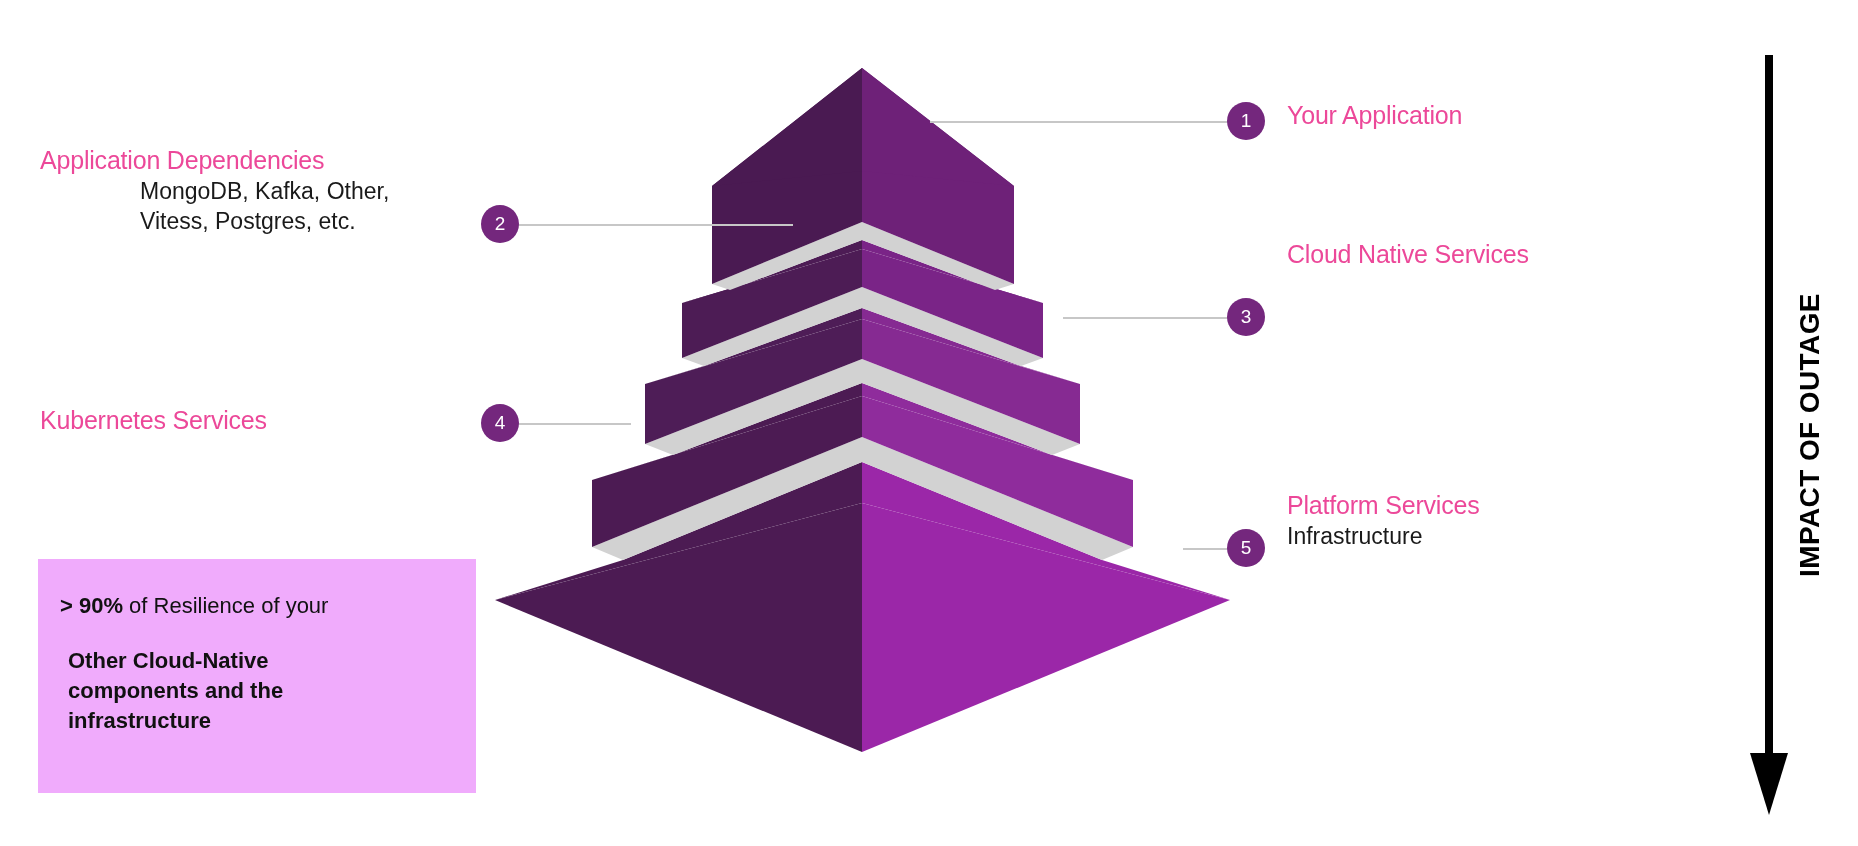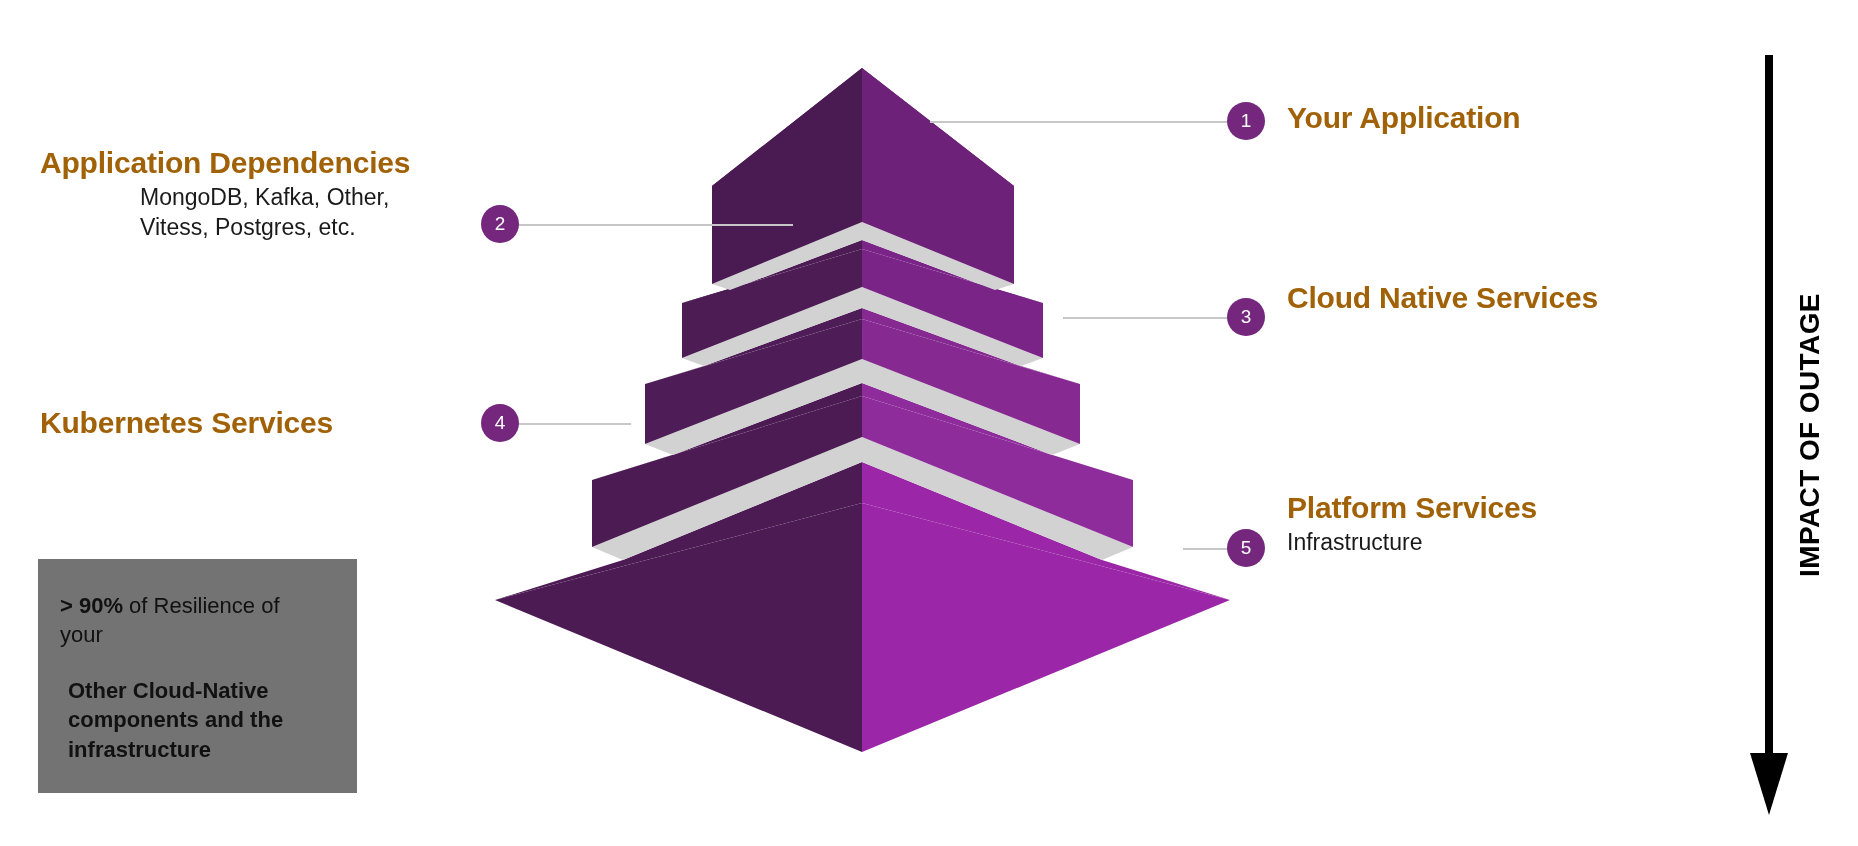--- a/index.html
+++ b/index.html
@@ -48,43 +48,43 @@
     line-height: 38px;
     text-align: center;
     font-weight: 400;
   }
 
   
   .callout {
     position: absolute;
   }
   .callout .title {
-    font-size: 30px;
-    font-weight: bold;
-    color: #a16207;
+    font-size: 25px;
+    font-weight: normal;
+    color: #ec4899;
     line-height: 1.22;
     letter-spacing: -0.2px;
   }
   .callout .sub {
     font-size: 23px;
     font-weight: normal;
     color: #1a1a1a;
     line-height: 1.33;
   }
   .callout.right { text-align: left; }
   .callout.left  { }
 
   
   #note-box {
     position: absolute;
     left: 38px;
     top: 559px;
-    width: 319px;
+    width: 438px;
     height: 234px;
-    background: #737373;
+    background: #f0abfc;
     box-sizing: border-box;
     padding: 32px 30px 0 22px;
   }
   #note-box .line {
     font-size: 22px;
     line-height: 1.33;
     color: #111111;
   }
   #note-box .b { font-weight: bold; }
   #note-box .gap { height: 26px; }
@@ -213,21 +213,21 @@
 
   <div class="callout right" style="left:1287px; top:100px; width:420px;">
     <div class="title">Your Application</div>
   </div>
 
   <div class="callout left" style="left:40px; top:145px; width:423px;">
     <div class="title">Application Dependencies</div>
     <div class="sub" style="padding-left:100px;">MongoDB, Kafka, Other, Vitess, Postgres, etc.</div>
   </div>
 
-  <div class="callout right" style="left:1287px; top:239px; width:380px;margin-top:41px;">
+  <div class="callout right" style="left:1287px; top:239px; width:380px;">
     <div class="title">Cloud Native Services</div>
   </div>
 
   <div class="callout left" style="left:40px; top:405px; width:423px;">
     <div class="title">Kubernetes Services</div>
   </div>
 
   <div class="callout right" style="left:1287px; top:490px; width:380px;">
     <div class="title">Platform Services</div>
     <div class="sub">Infrastructure</div>

